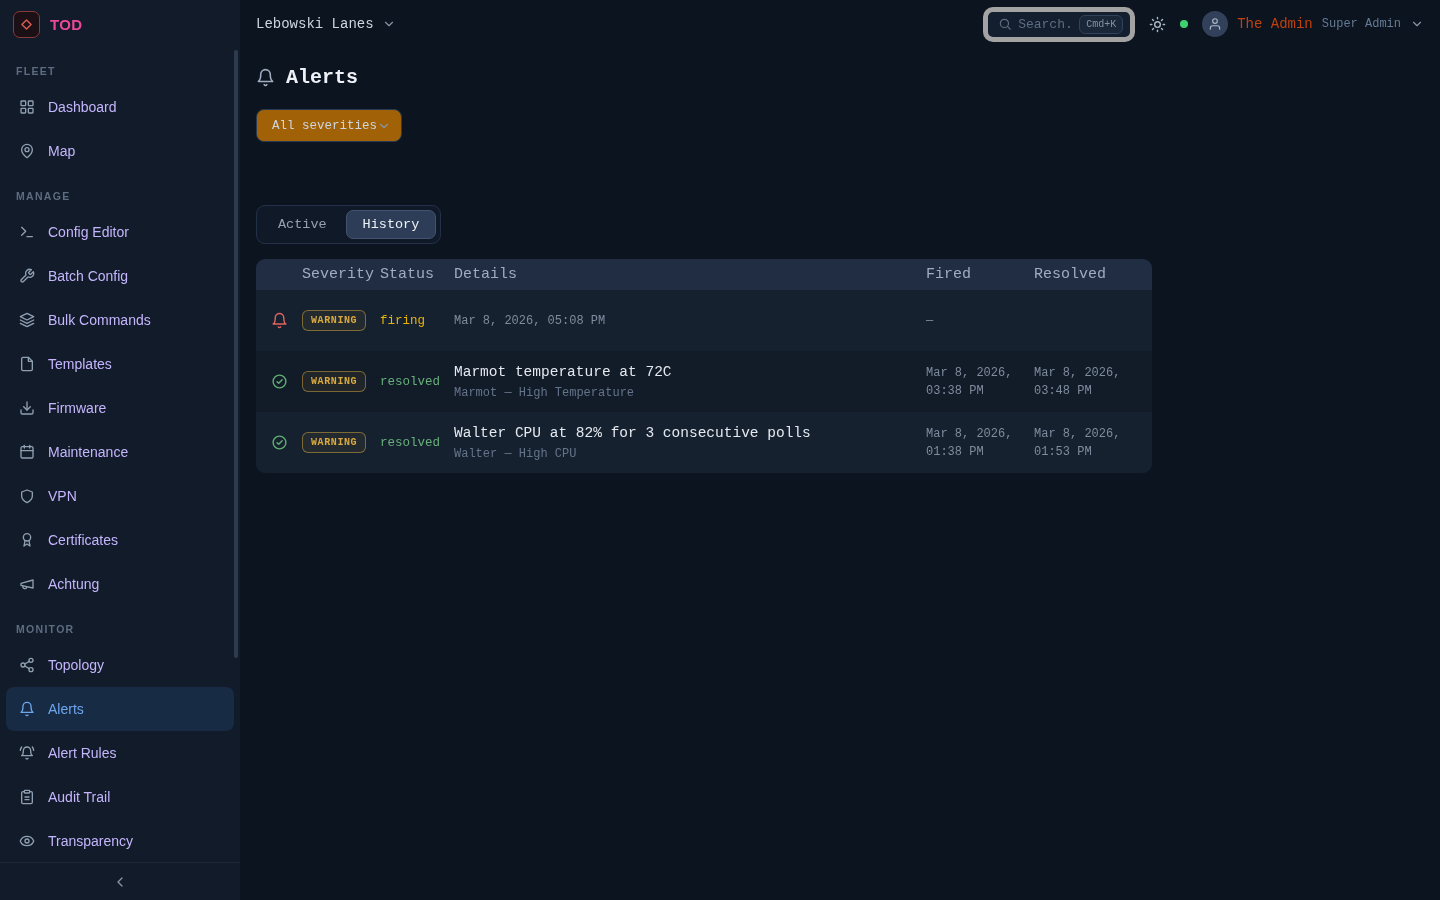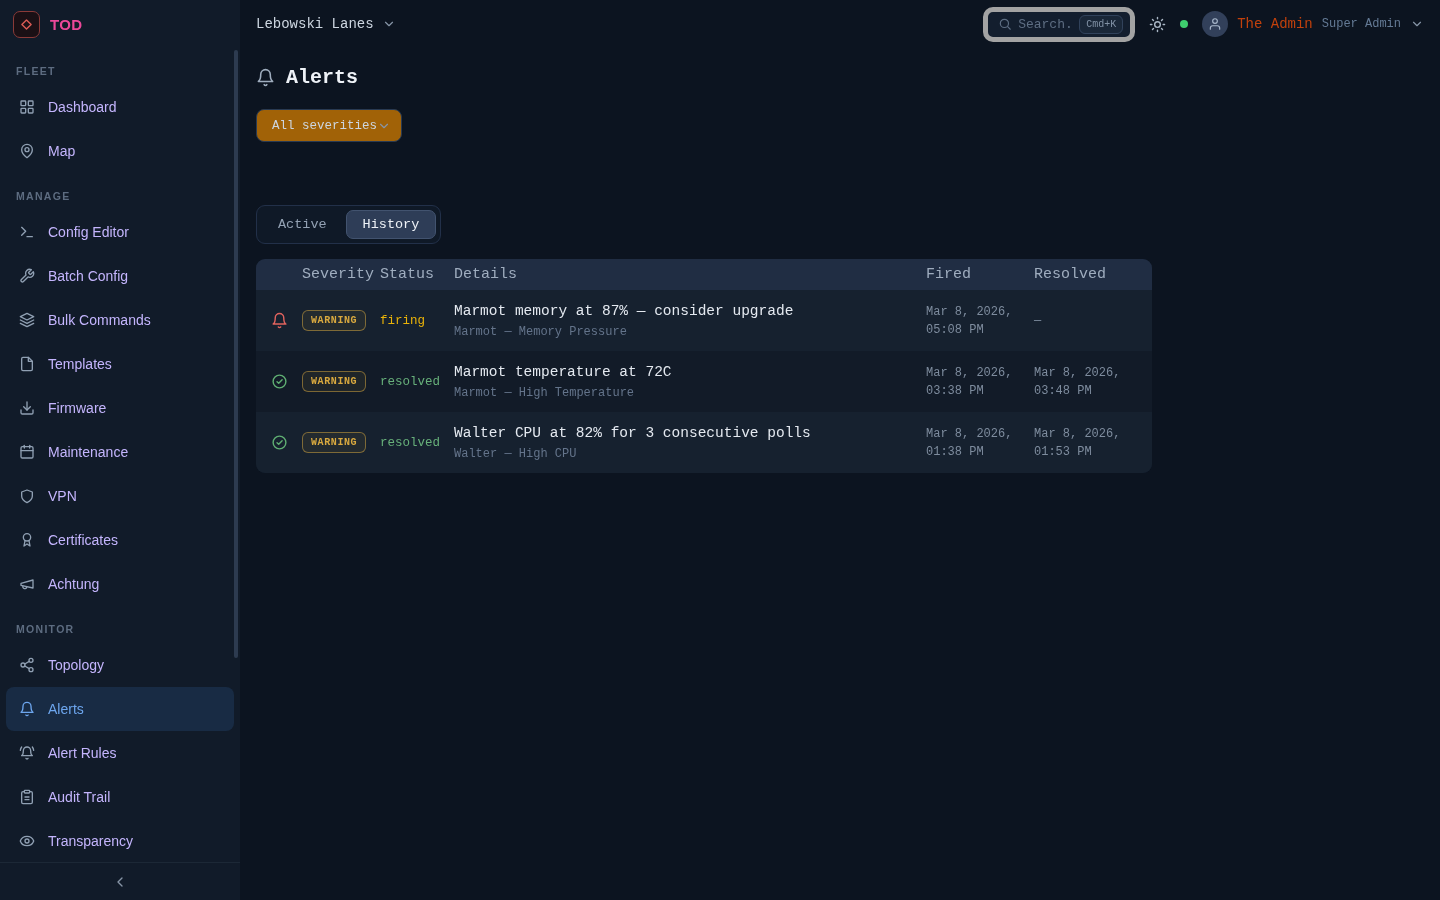--- a/index.html
+++ b/index.html
@@ -347,24 +347,20 @@
 
         <div class="t-grid t-row odd">
           <div class="c-icon firing-i">
               <svg width="17" height="17" viewBox="0 0 24 24" fill="none" stroke="currentColor" stroke-width="2" stroke-linecap="round" stroke-linejoin="round">
                 <path d="M6 8a6 6 0 0 1 12 0c0 7 3 9 3 9H3s3-2 3-9"></path>
                 <path d="M10.3 21a1.94 1.94 0 0 0 3.4 0"></path>
               </svg>
             </div>
           <div><span class="badge">WARNING</span></div>
           <div class="c-status firing">firing</div>
-          <div>
-            <div class="a-title">Marmot memory at 87% — consider upgrade</div>
-            <div class="a-sub">Marmot — Memory Pressure</div>
-          </div>
           <div class="c-date">Mar 8, 2026, 05:08 PM</div>
           <div class="c-date">—</div>
         </div>
 
         <div class="t-grid t-row even">
           <div class="c-icon ok-i">
               <svg width="17" height="17" viewBox="0 0 24 24" fill="none" stroke="currentColor" stroke-width="2" stroke-linecap="round" stroke-linejoin="round">
                 <circle cx="12" cy="12" r="9"></circle>
                 <path d="m8.5 12.2 2.4 2.4 4.8-5"></path>
               </svg>

